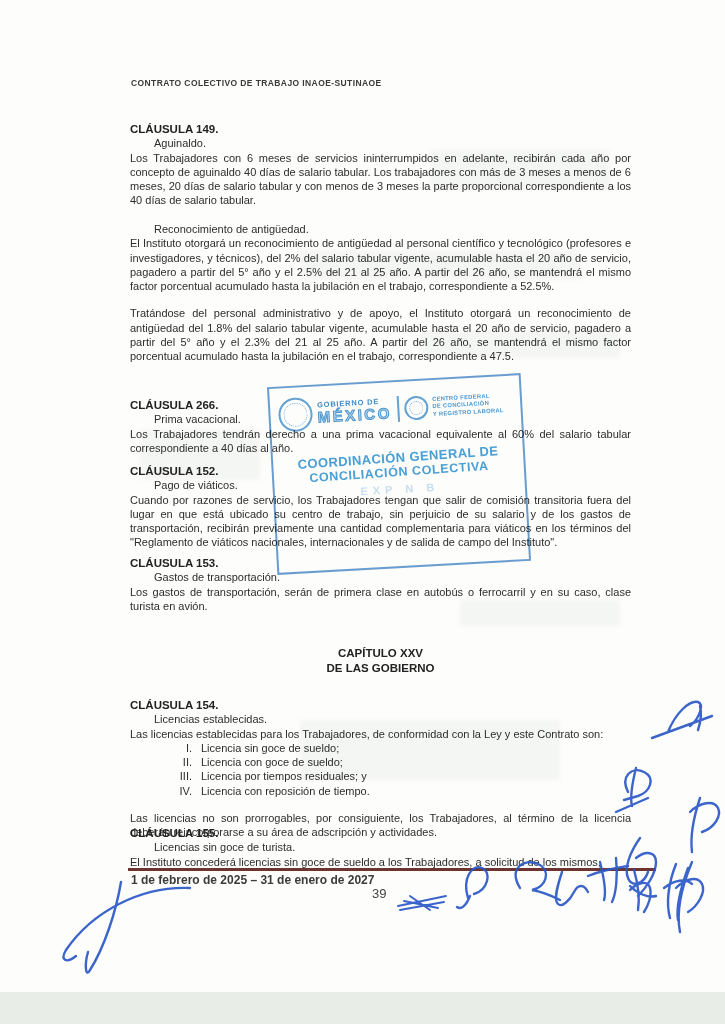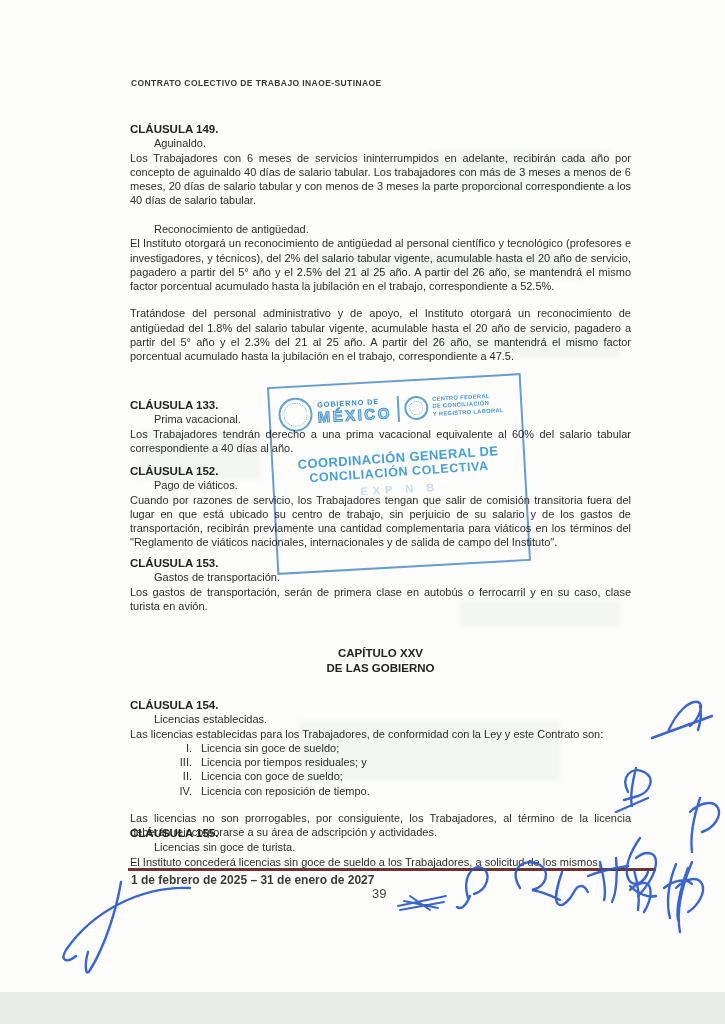--- a/index.html
+++ b/index.html
@@ -83,21 +83,21 @@
   </section>
 
   <section class="sec" style="top:222px;">
     <p class="sub">Reconocimiento de antigüedad.</p>
     <p class="para">El Instituto otorgará un reconocimiento de antigüedad al personal científico y tecnológico (profesores e investigadores, y técnicos), del 2% del salario tabular vigente, acumulable hasta el 20 año de servicio, pagadero a partir del 5° año y el 2.5% del 21 al 25 año. A partir del 26 año, se mantendrá el mismo factor porcentual acumulado hasta la jubilación en el trabajo, correspondiente a 52.5%.</p>
     <div class="gap"></div>
     <p class="para">Tratándose del personal administrativo y de apoyo, el Instituto otorgará un reconocimiento de antigüedad del 1.8% del salario tabular vigente, acumulable hasta el 20 año de servicio, pagadero a partir del 5° año y el 2.3% del 21 al 25 año. A partir del 26 año, se mantendrá el mismo factor porcentual acumulado hasta la jubilación en el trabajo, correspondiente a 47.5.</p>
   </section>
 
   <section class="sec" style="top:398px;">
-    <h3>CLÁUSULA 133.</h3>
+    <h3>CLÁUSULA 266.</h3>
     <p class="sub">Prima vacacional.</p>
     <p class="para">Los Trabajadores tendrán derecho a una prima vacacional equivalente al 60% del salario tabular correspondiente a 40 días al año.</p>
   </section>
 
   <section class="sec" style="top:464px;">
     <h3>CLÁUSULA 152.</h3>
     <p class="sub">Pago de viáticos.</p>
     <p class="para">Cuando por razones de servicio, los Trabajadores tengan que salir de comisión transitoria fuera del lugar en que está ubicado su centro de trabajo, sin perjuicio de su salario y de los gastos de transportación, recibirán previamente una cantidad complementaria para viáticos en los términos del "Reglamento de viáticos nacionales, internacionales y de salida de campo del Instituto".</p>
   </section>
 
@@ -114,26 +114,26 @@
 
   <section class="sec" style="top:698px;">
     <h3>CLÁUSULA 154.</h3>
     <p class="sub">Licencias establecidas.</p>
     <p class="para">Las licencias establecidas para los Trabajadores, de conformidad con la Ley y este Contrato son:</p>
     <div class="lrow">
       <span class="lnum">I.</span>
       <span>Licencia sin goce de sueldo;</span>
     </div>
     <div class="lrow">
+      <span class="lnum">II.</span>
+      <span>Licencia con goce de sueldo;</span>
+    </div>
+    <div class="lrow">
       <span class="lnum">III.</span>
       <span>Licencia por tiempos residuales; y</span>
-    </div>
-    <div class="lrow">
-      <span class="lnum">II.</span>
-      <span>Licencia con goce de sueldo;</span>
     </div>
     <div class="lrow">
       <span class="lnum">IV.</span>
       <span>Licencia con reposición de tiempo.</span>
     </div>
     <div class="gap"></div>
     <p class="para">Las licencias no son prorrogables, por consiguiente, los Trabajadores, al término de la licencia deberán reincorporarse a su área de adscripción y actividades.</p>
   </section>
 
   <section class="sec" style="top:826px;">

